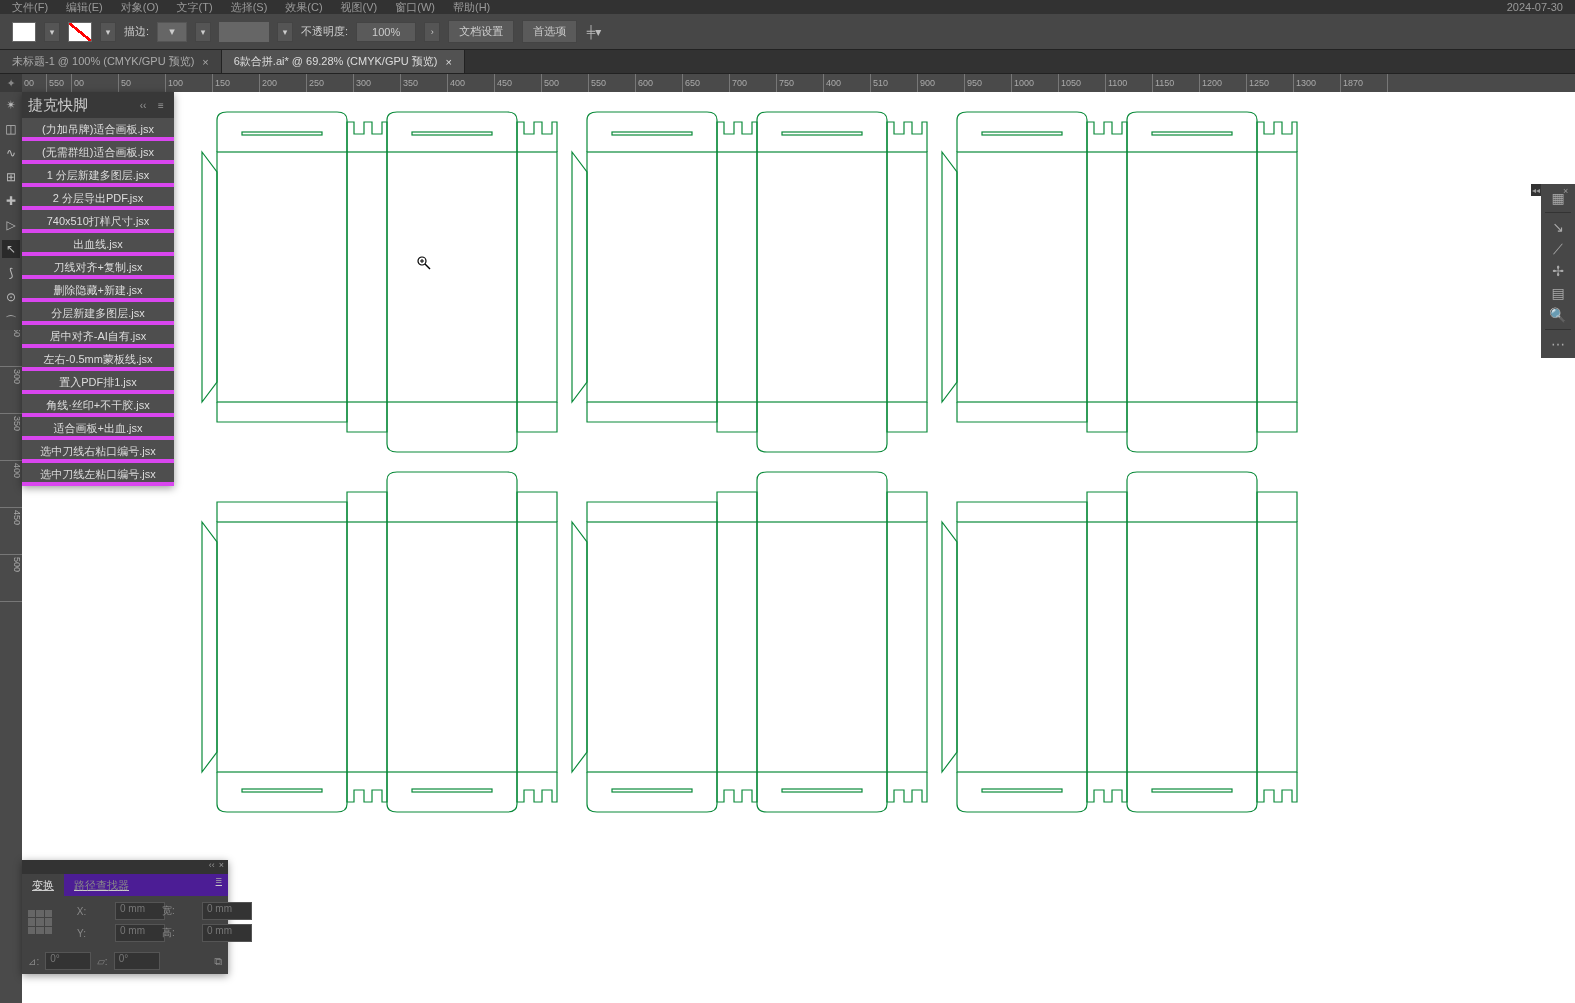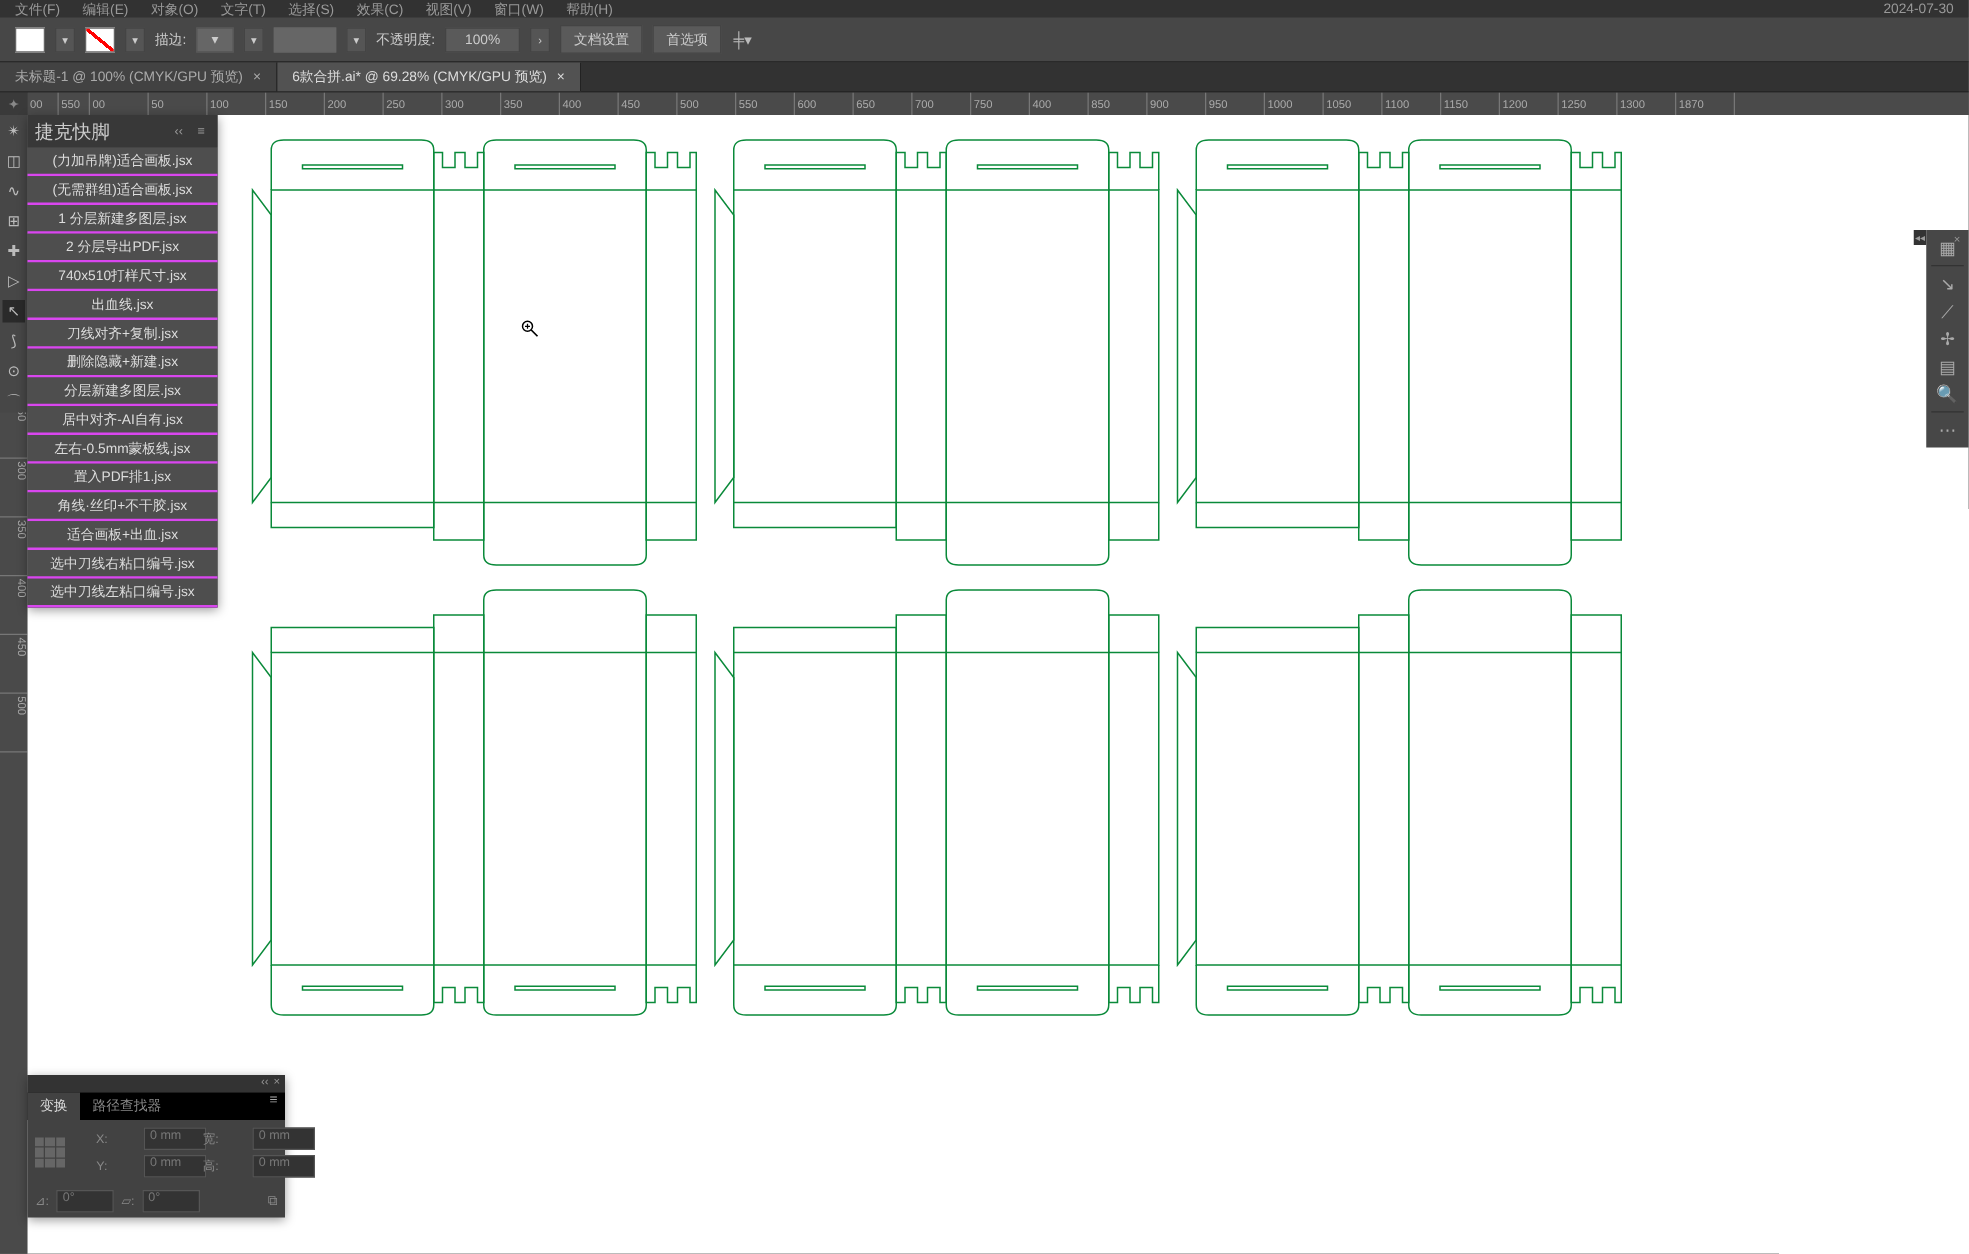--- a/index.html
+++ b/index.html
@@ -37,37 +37,37 @@
     .left-toolbar { position:absolute; left:0; top:18px; width:22px; background:#474747; display:flex; flex-direction:column; align-items:center; padding-top:4px; gap:6px; z-index:5;}
     .tool-btn { width:18px; height:18px; display:flex; align-items:center; justify-content:center; color:#bbb; font-size:12px; cursor:pointer; }
     .tool-btn.selected{background:#2a2a2a;}
 
     .script-panel { position:absolute; left:22px; top:18px; width:152px; background: #424242; z-index:10; box-shadow:0 2px 8px rgba(0,0,0,0.4); }
     .panel-header { height: 26px; background: #383838; display:flex; align-items:center; justify-content:space-between; padding:0 6px; }
     .panel-title { font-size:15px; color:#ccc; }
     .panel-ctrls { display:flex; gap:4px; }
     .panel-ctrl-btn { width:14px; height:14px; color:#999; font-size:10px; display:flex;align-items:center;justify-content:center; cursor:pointer;}
     .script-list { }
-    .script-item { height:23px; line-height:23px; text-align:center; font-size:11px; color:#ddd; background:#4e4e4e; border-bottom:2px solid #d946ef; cursor:pointer; padding:0 4px; overflow:hidden; text-overflow:ellipsis; white-space:nowrap;}
+    .script-item { height:23px; line-height:23px; text-align:center; font-size:11px; color:#ddd; background:#4e4e4e; border-bottom:4px solid #d946ef; cursor:pointer; padding:0 4px; overflow:hidden; text-overflow:ellipsis; white-space:nowrap;}
 
     .canvas-area { position:absolute; left:22px; top:18px; right:0; bottom:0; background:#fff; }
     
     .cursor-zoom { position:absolute; width:14px; height:14px; z-index:20; }
     .cursor-zoom svg { width:14px; height:14px; }
 
     .right-panel { position:absolute; right:0; top:110px; width:34px; background:#474747; display:flex; flex-direction:column; align-items:center; padding:4px 0; gap:2px; z-index:5;}
     .right-panel-toggle { position:absolute; right:34px; top:110px; width:10px; height:12px; background:#333; color:#999; font-size:8px; display:flex;align-items:center;justify-content:center; z-index:5;}
     .right-close { position:absolute; right:2px; top:112px; width:10px;height:10px; color:#999; font-size:9px; z-index:6; }
     .rp-btn { width:26px; height:20px; display:flex; align-items:center; justify-content:center; color:#aaa; font-size:14px; cursor:pointer; border:1px solid transparent; }
     .rp-sep{height:1px;width:26px;background:#333;margin:2px 0;}
 
     .transform-panel { position:absolute; left:22px; bottom:29px; width:206px; background:#424242; z-index:10; box-shadow:0 2px 8px rgba(0,0,0,0.4);}
     .tp-topbar { height:14px; display:flex; justify-content:flex-end; padding:0 4px; gap:4px; background:#333;}
     .tp-btn{font-size:9px;color:#999;cursor:pointer;}
-    .tp-tabs { height:22px; display:flex; background:#000000; }
+    .tp-tabs { height:22px; display:flex; background:#4c1d95; text-decoration:underline;}
     .tp-tab { padding:0 10px; font-size:11px; color:#888; line-height:22px;}
     .tp-tab.active{color:#ddd;background:#424242;}
     .tp-burger{margin-left:auto;padding:0 6px;color:#aaa;}
     .tp-body { padding:6px; display:grid; grid-template-columns: 20px 1fr 20px 1fr 20px; gap:4px 4px; align-items:center;}
     .tp-label{color:#888;font-size:10px;text-align:center;}
     .tp-input{height:18px;background:#333;border:1px solid #555;color:#777;text-align:left;padding:0 4px;font-size:10px;}
     .tp-ref{width:24px;height:24px;display:grid;grid-template-columns:repeat(3,1fr);grid-template-rows:repeat(3,1fr);gap:1px;}
     .tp-ref div{background:#666;}
     .tp-footer{display:flex;padding:4px 6px;gap:6px;align-items:center;}
     .tp-icon-link{color:#888;margin-left:auto;}
@@ -135,21 +135,21 @@
       <div class="ruler-h-tick" style="width: 47px;">350</div>
       <div class="ruler-h-tick" style="width: 47px;">400</div>
       <div class="ruler-h-tick" style="width: 47px;">450</div>
       <div class="ruler-h-tick" style="width: 47px;">500</div>
       <div class="ruler-h-tick" style="width: 47px;">550</div>
       <div class="ruler-h-tick" style="width: 47px;">600</div>
       <div class="ruler-h-tick" style="width: 47px;">650</div>
       <div class="ruler-h-tick" style="width: 47px;">700</div>
       <div class="ruler-h-tick" style="width: 47px;">750</div>
       <div class="ruler-h-tick" style="width: 47px;">400</div>
-      <div class="ruler-h-tick" style="width: 47px;">850</div>
+      <div class="ruler-h-tick" style="width: 47px;">510</div>
       <div class="ruler-h-tick" style="width: 47px;">900</div>
       <div class="ruler-h-tick" style="width: 47px;">950</div>
       <div class="ruler-h-tick" style="width: 47px;">1000</div>
       <div class="ruler-h-tick" style="width: 47px;">1050</div>
       <div class="ruler-h-tick" style="width: 47px;">1100</div>
       <div class="ruler-h-tick" style="width: 47px;">1150</div>
       <div class="ruler-h-tick" style="width: 47px;">1200</div>
       <div class="ruler-h-tick" style="width: 47px;">1250</div>
       <div class="ruler-h-tick" style="width: 47px;">1300</div>
       <div class="ruler-h-tick" style="width: 47px;">1870</div>

